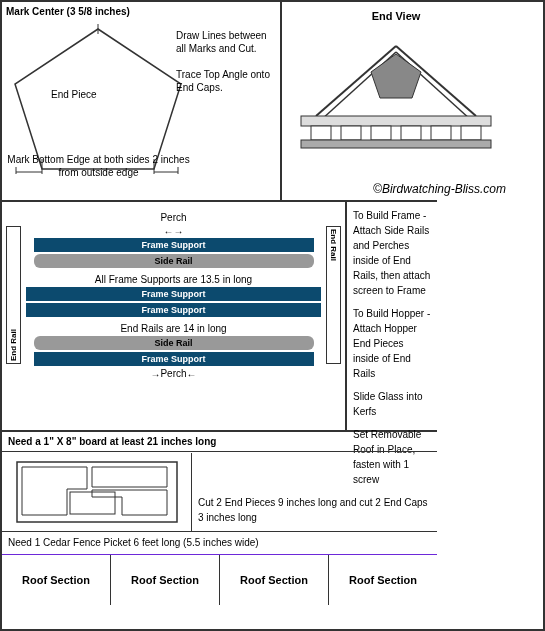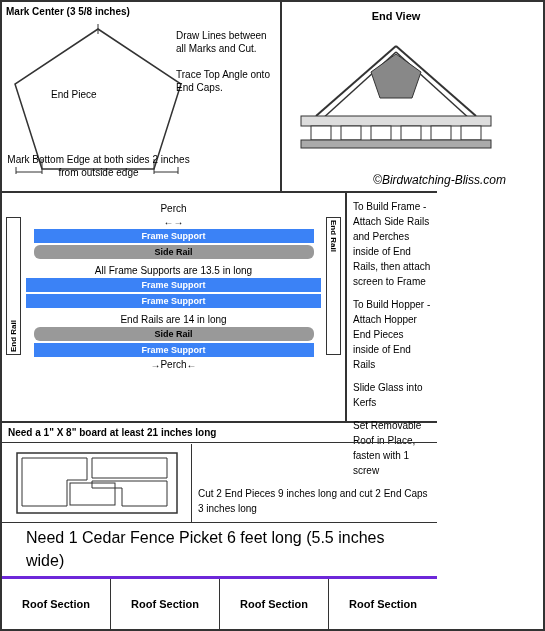--- a/index.html
+++ b/index.html
@@ -152,21 +152,21 @@
       height: 14px;
       display: flex;
       align-items: center;
       justify-content: center;
       font-size: 9px;
       font-weight: bold;
       color: #000;
     }
 
     .fd-bar-dark {
-      background: #3b82f6;
+      background: #0c4a6e;
       color: #fff;
       text-align: right;
     }
 
     .fd-bar-medium {
       background: #999;
       border-radius: 6px;
     }
 
     .fd-arrow-row {
@@ -207,23 +207,23 @@
     }
 
     .cut-info {
       flex: 1;
       padding: 6px;
       font-size: 10px;
       line-height: 1.5;
     }
 
     .cedar-info {
-      padding: 4px 24px;
-      font-size: 16px;
-      border-bottom: 3px solid #6d28d9;
+      padding: 4px 6px;
+      font-size: 10px;
+      border-bottom: 1px solid #6d28d9;
       line-height: 1.4;
     }
 
     .roof-sections {
       display: flex;
       height: 50px;
     }
 
     .roof-section {
       flex: 1;

